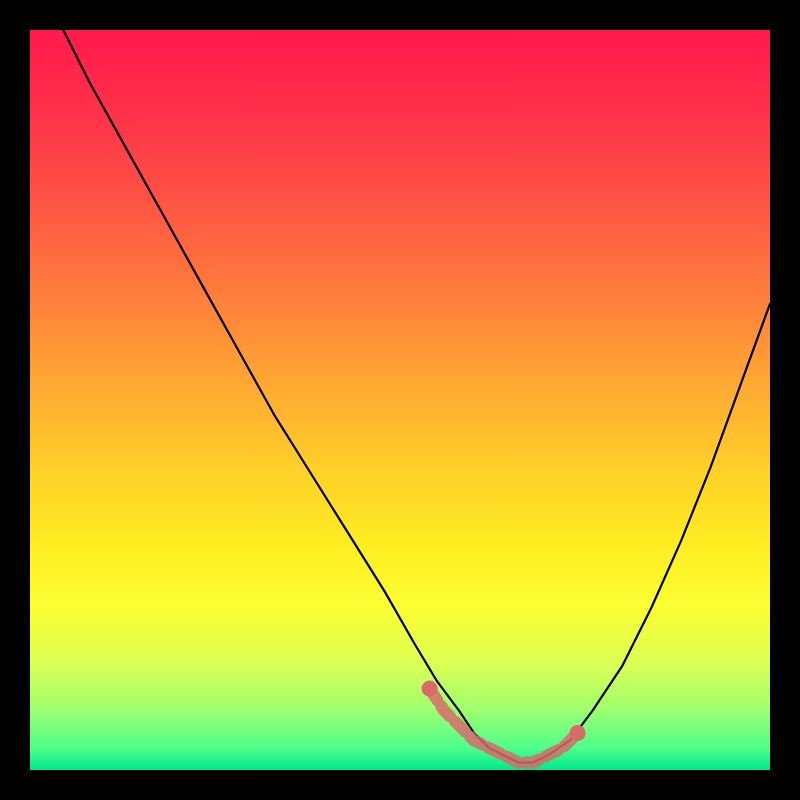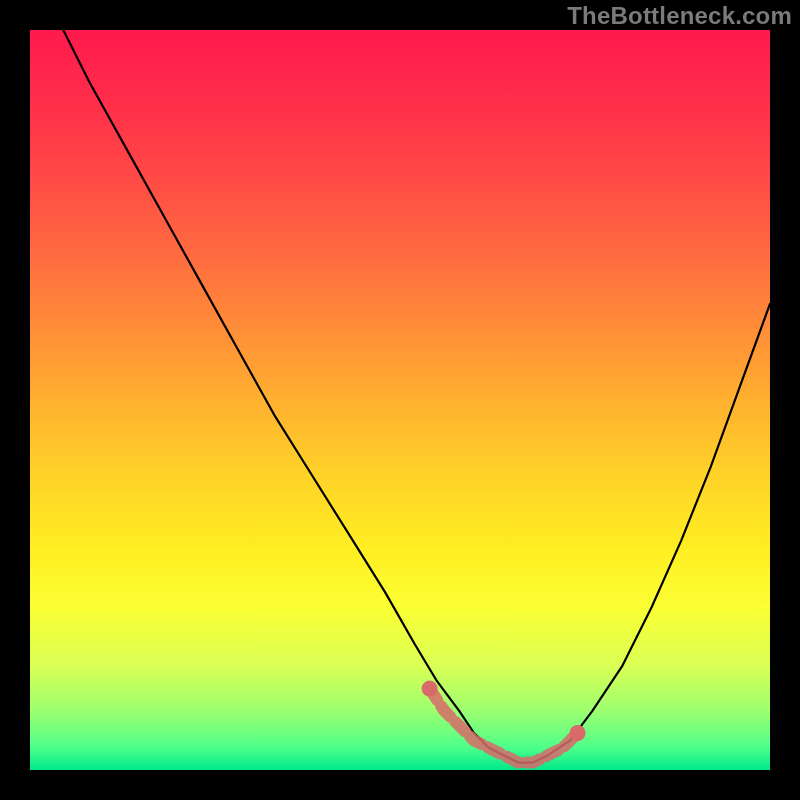--- a/index.html
+++ b/index.html
@@ -58,14 +58,13 @@
     </defs>
     <rect x="0" y="0" width="740" height="740" fill="url(#bg-grad)"></rect>
     <path id="curve-path" fill="none" stroke-width="2.2" stroke-linecap="round" stroke-linejoin="round" d="M0.0 -88.8 L22.2 -22.2 L59.2 51.8 L96.2 118.4 L133.2 185.0 L170.2 251.6 L207.2 318.2 L244.2 384.8 L281.2 444.0 L318.2 503.2 L355.2 562.4 L384.8 614.2 L407.0 651.2 L429.2 680.8 L444.0 703.0 L458.8 717.8 L473.6 725.2 L488.4 732.6 L503.2 732.6 L518.0 725.2 L540.2 710.4 L562.4 680.8 L592.0 636.4 L621.6 577.2 L651.2 510.6 L680.8 436.6 L710.4 355.2 L740.0 273.8" stroke="#000000"></path>
     <g id="marker-group">
         <path d="M399.6 658.6 L414.4 680.8 L429.2 695.6 L444.0 710.4 L458.8 717.8 L473.6 725.2 L488.4 732.6 L503.2 732.6 L518.0 725.2 L532.8 717.8 L547.6 703.0" fill="none" stroke="#d86a6a" stroke-width="12" stroke-linecap="round" stroke-linejoin="round" opacity="0.85" stroke-dasharray="14 7"></path>
         <circle cx="399.6" cy="658.6" r="8" fill="#d86a6a"></circle>
         <circle cx="547.6" cy="703.0" r="8" fill="#d86a6a"></circle>
       </g>
   </svg>
 
-  <div class="watermark">TheBottleneck.com</div>
 </div>
 
 </body></html>

